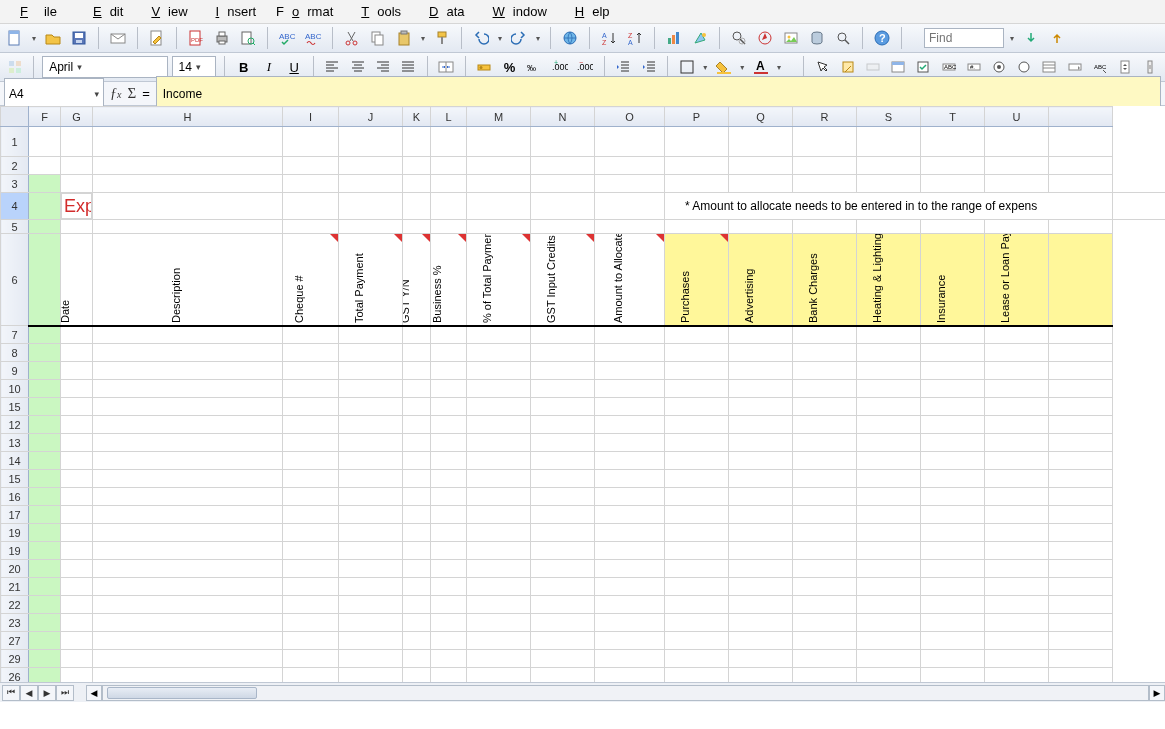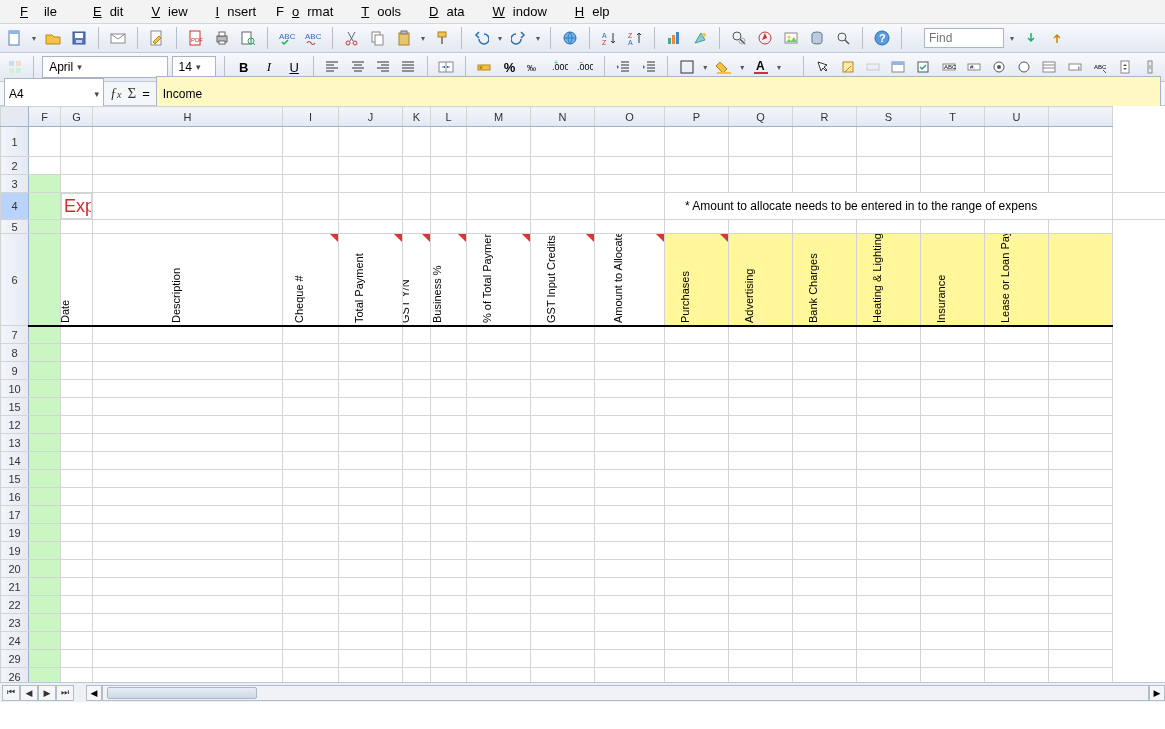--- a/index.html
+++ b/index.html
@@ -1112,21 +1112,21 @@
           <td></td>
           <td></td>
           <td></td>
           <td></td>
           <td></td>
           <td></td>
           <td></td>
           <td></td>
         </tr>
         <tr>
-          <th class="rowhdr">24</th>
+          <th class="rowhdr">27</th>
           <td class="green"></td>
           <td></td>
           <td></td>
           <td></td>
           <td></td>
           <td></td>
           <td></td>
           <td></td>
           <td></td>
           <td></td>

